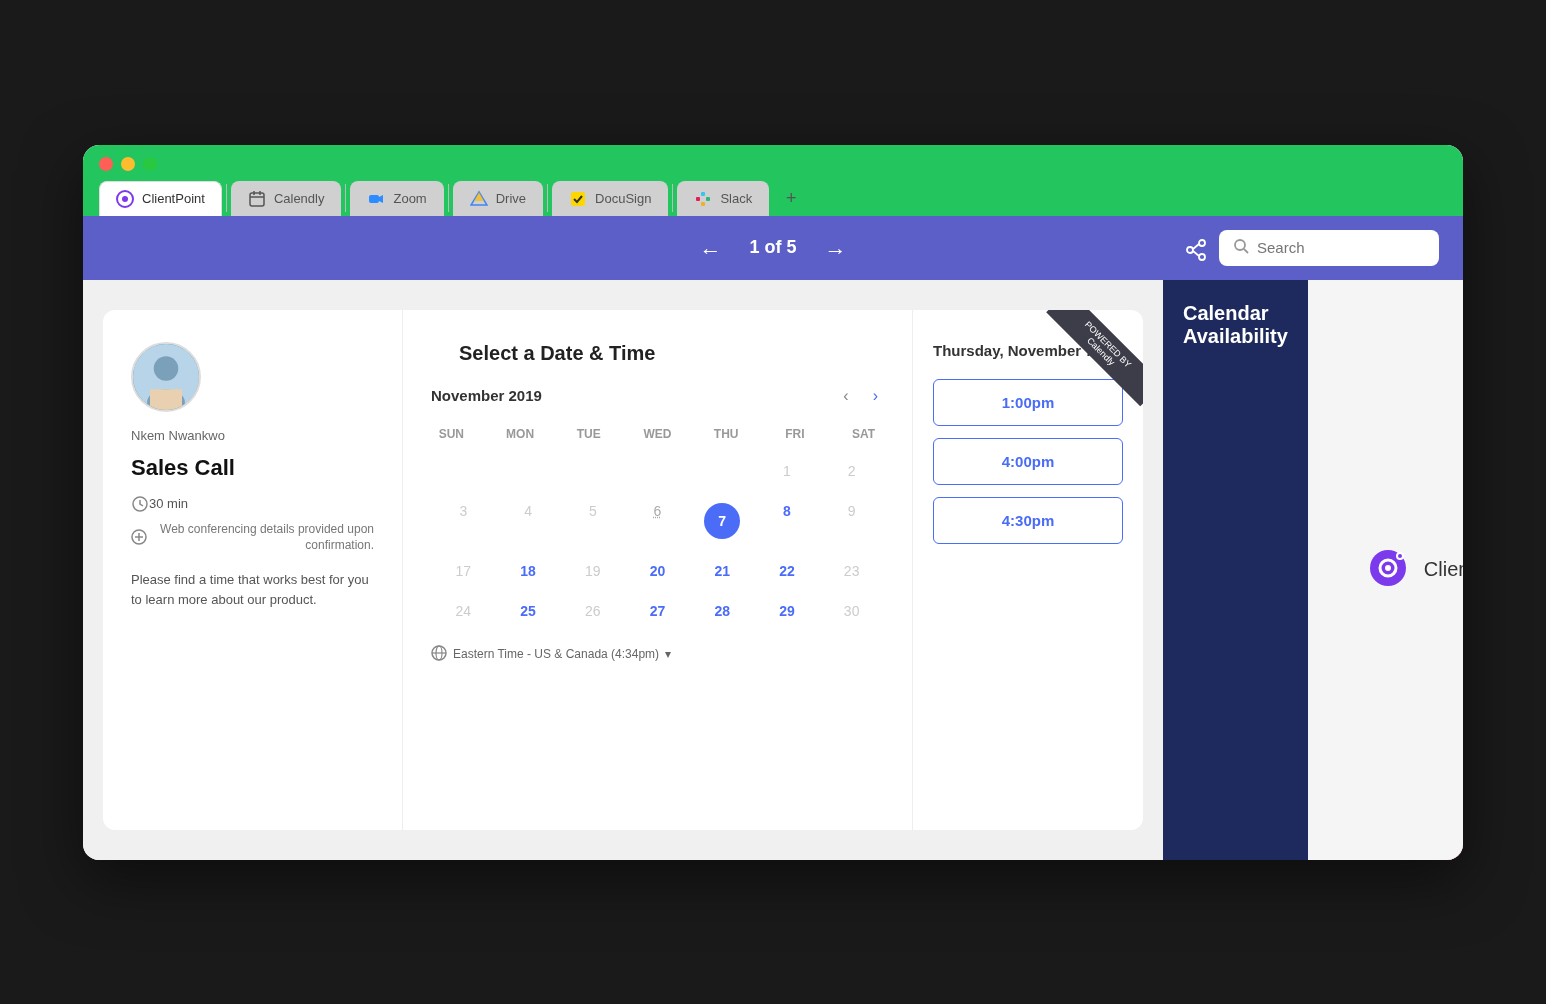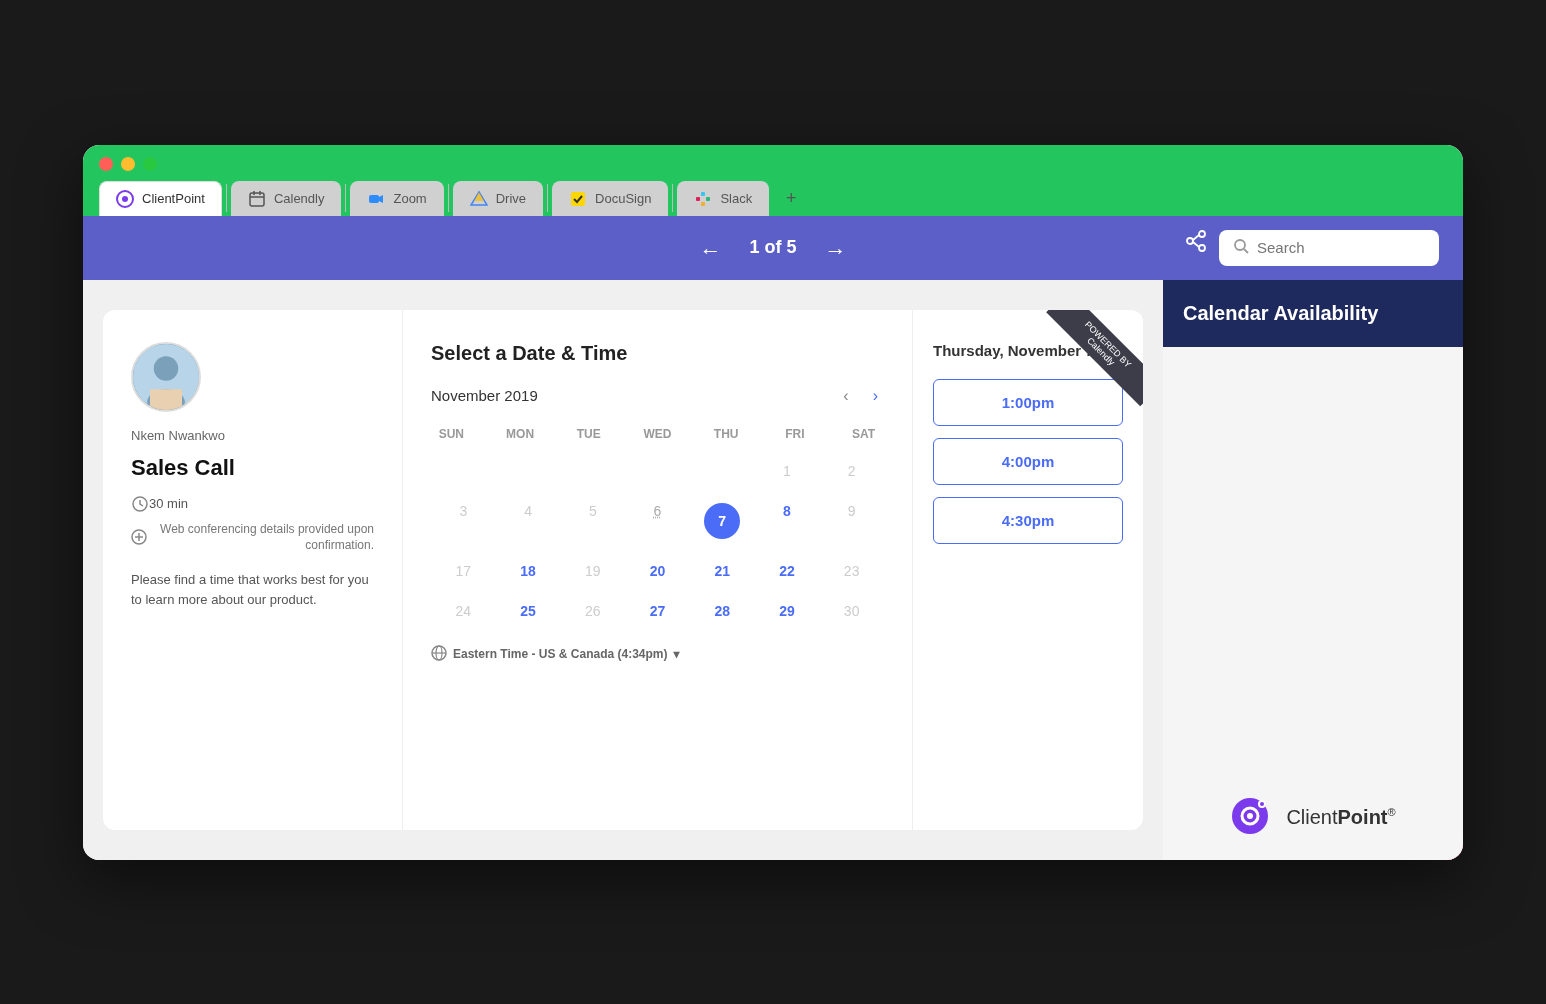--- a/index.html
+++ b/index.html
@@ -216,30 +216,31 @@
     .calendar-panel {
       flex: 1;
       padding: 32px 28px;
       border-right: 1px solid #eee;
     }
     .select-title {
       font-size: 20px;
       font-weight: 600;
       color: #222;
       margin-bottom: 20px;
+      margin-left: 28px;
     }
     .month-nav {
       display: flex;
       align-items: center;
       justify-content: space-between;
       margin-bottom: 16px;
     }
     .month-label {
       font-size: 15px;
-      font-weight: 400;
+      font-weight: 700;
       color: #333;
     }
     .month-arrows {
       display: flex;
       gap: 12px;
     }
     .month-arrow {
       font-size: 16px;
       color: #888;
       cursor: pointer;
@@ -302,21 +303,20 @@
       color: #ccc;
     }
     .timezone-row {
       display: flex;
       align-items: center;
       gap: 6px;
       margin-top: 16px;
       font-size: 12px;
       color: #666;
       cursor: pointer;
-      font-weight: bold;
     }
     .tz-icon {
       font-size: 14px;
     }
     
     .time-panel {
       width: 230px;
       padding: 32px 20px;
     }
     .time-date-header {
@@ -334,21 +334,21 @@
       color: #4a6cf7;
       font-weight: 600;
       margin-bottom: 12px;
       cursor: pointer;
     }
     
     .right-sidebar {
       width: 300px;
       background: #ec4899;
       display: flex;
-      flex-direction: column;
+      flex-direction: row;
     }
     .sidebar-header {
       background: #1e2a5e;
       padding: 22px 20px;
     }
     .sidebar-title {
       color: #fff;
       font-size: 20px;
       font-weight: 700;
     }
@@ -456,21 +456,21 @@
     </div>
   </div>
 
   <div class="nav-bar">
     <div style="flex:1"></div>
     <div class="nav-center">
       <span class="nav-arrow">←</span>
       <span class="nav-counter">1 of 5</span>
       <span class="nav-arrow">→</span>
     </div>
-    <div class="nav-right" style="flex:1;justify-content:flex-end;display:flex;align-items:flex-start;gap:12px;">
+    <div class="nav-right" style="flex:1;justify-content:flex-end;display:flex;align-items:flex-end;gap:12px;">
       <span class="nav-share">
         <svg width="22" height="22" viewBox="0 0 22 22" fill="none">
           <circle cx="17" cy="4" r="3" stroke="white" stroke-width="1.8"></circle>
           <circle cx="5" cy="11" r="3" stroke="white" stroke-width="1.8"></circle>
           <circle cx="17" cy="18" r="3" stroke="white" stroke-width="1.8"></circle>
           <line x1="8" y1="10" x2="14" y2="5" stroke="white" stroke-width="1.8"></line>
           <line x1="8" y1="12" x2="14" y2="17" stroke="white" stroke-width="1.8"></line>
         </svg>
       </span>
       <div class="search-box">

